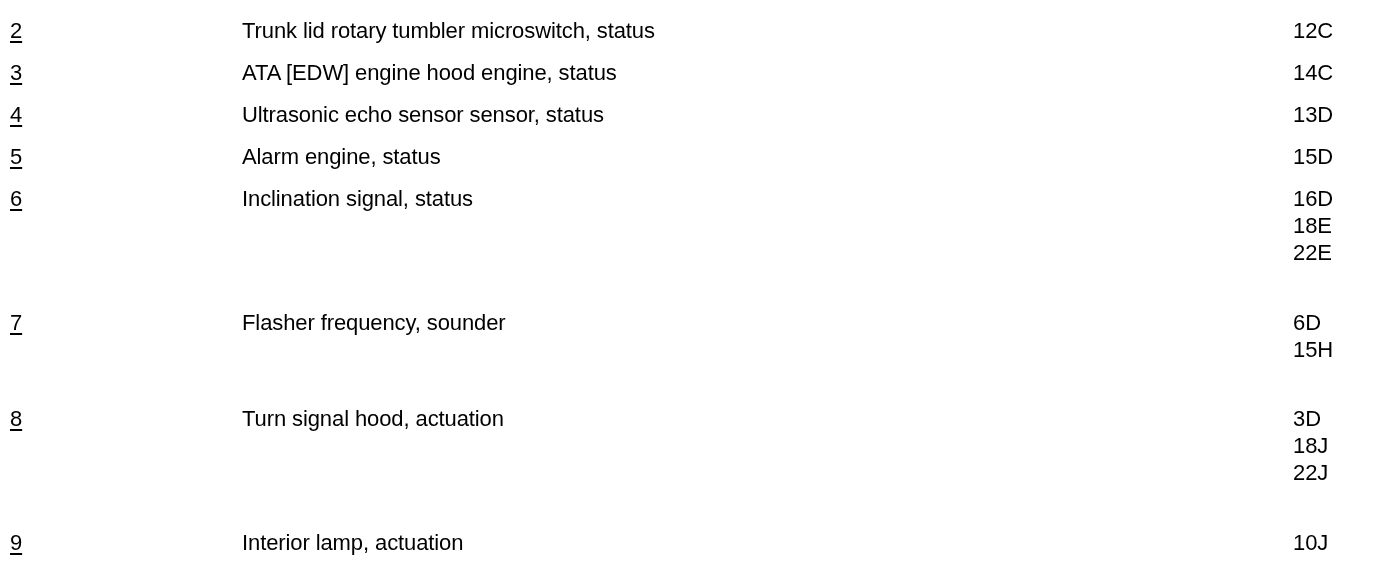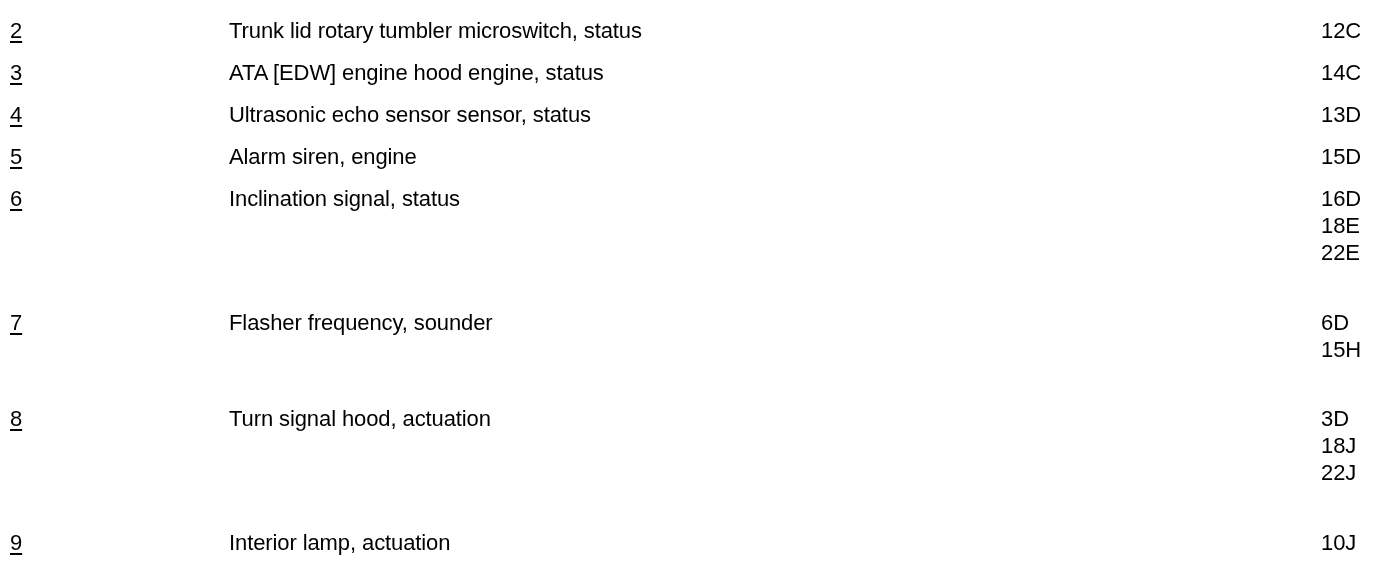--- a/index.html
+++ b/index.html
@@ -48,25 +48,25 @@
   .col-pins {
     width: 99px;
   }
   .index-num {
     text-decoration: underline;
     text-underline-offset: 3px;
     white-space: nowrap;
   }
   .desc-text {
     white-space: nowrap;
+    margin-left: 13px;
   }
   .pin-line {
     white-space: nowrap;
     display: block;
-    margin-left: 28px;
   }
   
   .rowgap-0 td { padding-bottom: 15px !important; }
   .rowgap-1 td { padding-bottom: 42px !important; }
   .rowgap-2 td { padding-bottom: 43px !important; }
   .row-top td { padding-top: 17px !important; }
 </style>
 </head>
 <body>
 
@@ -89,21 +89,21 @@
         </tr>
         <tr class="rowgap-0">
           <td class="col-index"><span class="index-num">4</span></td>
           <td class="col-desc"><span class="desc-text">Ultrasonic echo sensor sensor, status</span></td>
           <td class="col-pins">
             <span class="pin-line">13D</span>
           </td>
         </tr>
         <tr class="rowgap-0">
           <td class="col-index"><span class="index-num">5</span></td>
-          <td class="col-desc"><span class="desc-text">Alarm siren, engine</span></td>
+          <td class="col-desc"><span class="desc-text">Alarm engine, status</span></td>
           <td class="col-pins">
             <span class="pin-line">15D</span>
           </td>
         </tr>
         <tr class="rowgap-2">
           <td class="col-index"><span class="index-num">6</span></td>
           <td class="col-desc"><span class="desc-text">Inclination signal, status</span></td>
           <td class="col-pins">
             <span class="pin-line">16D</span>
             <span class="pin-line">18E</span>

